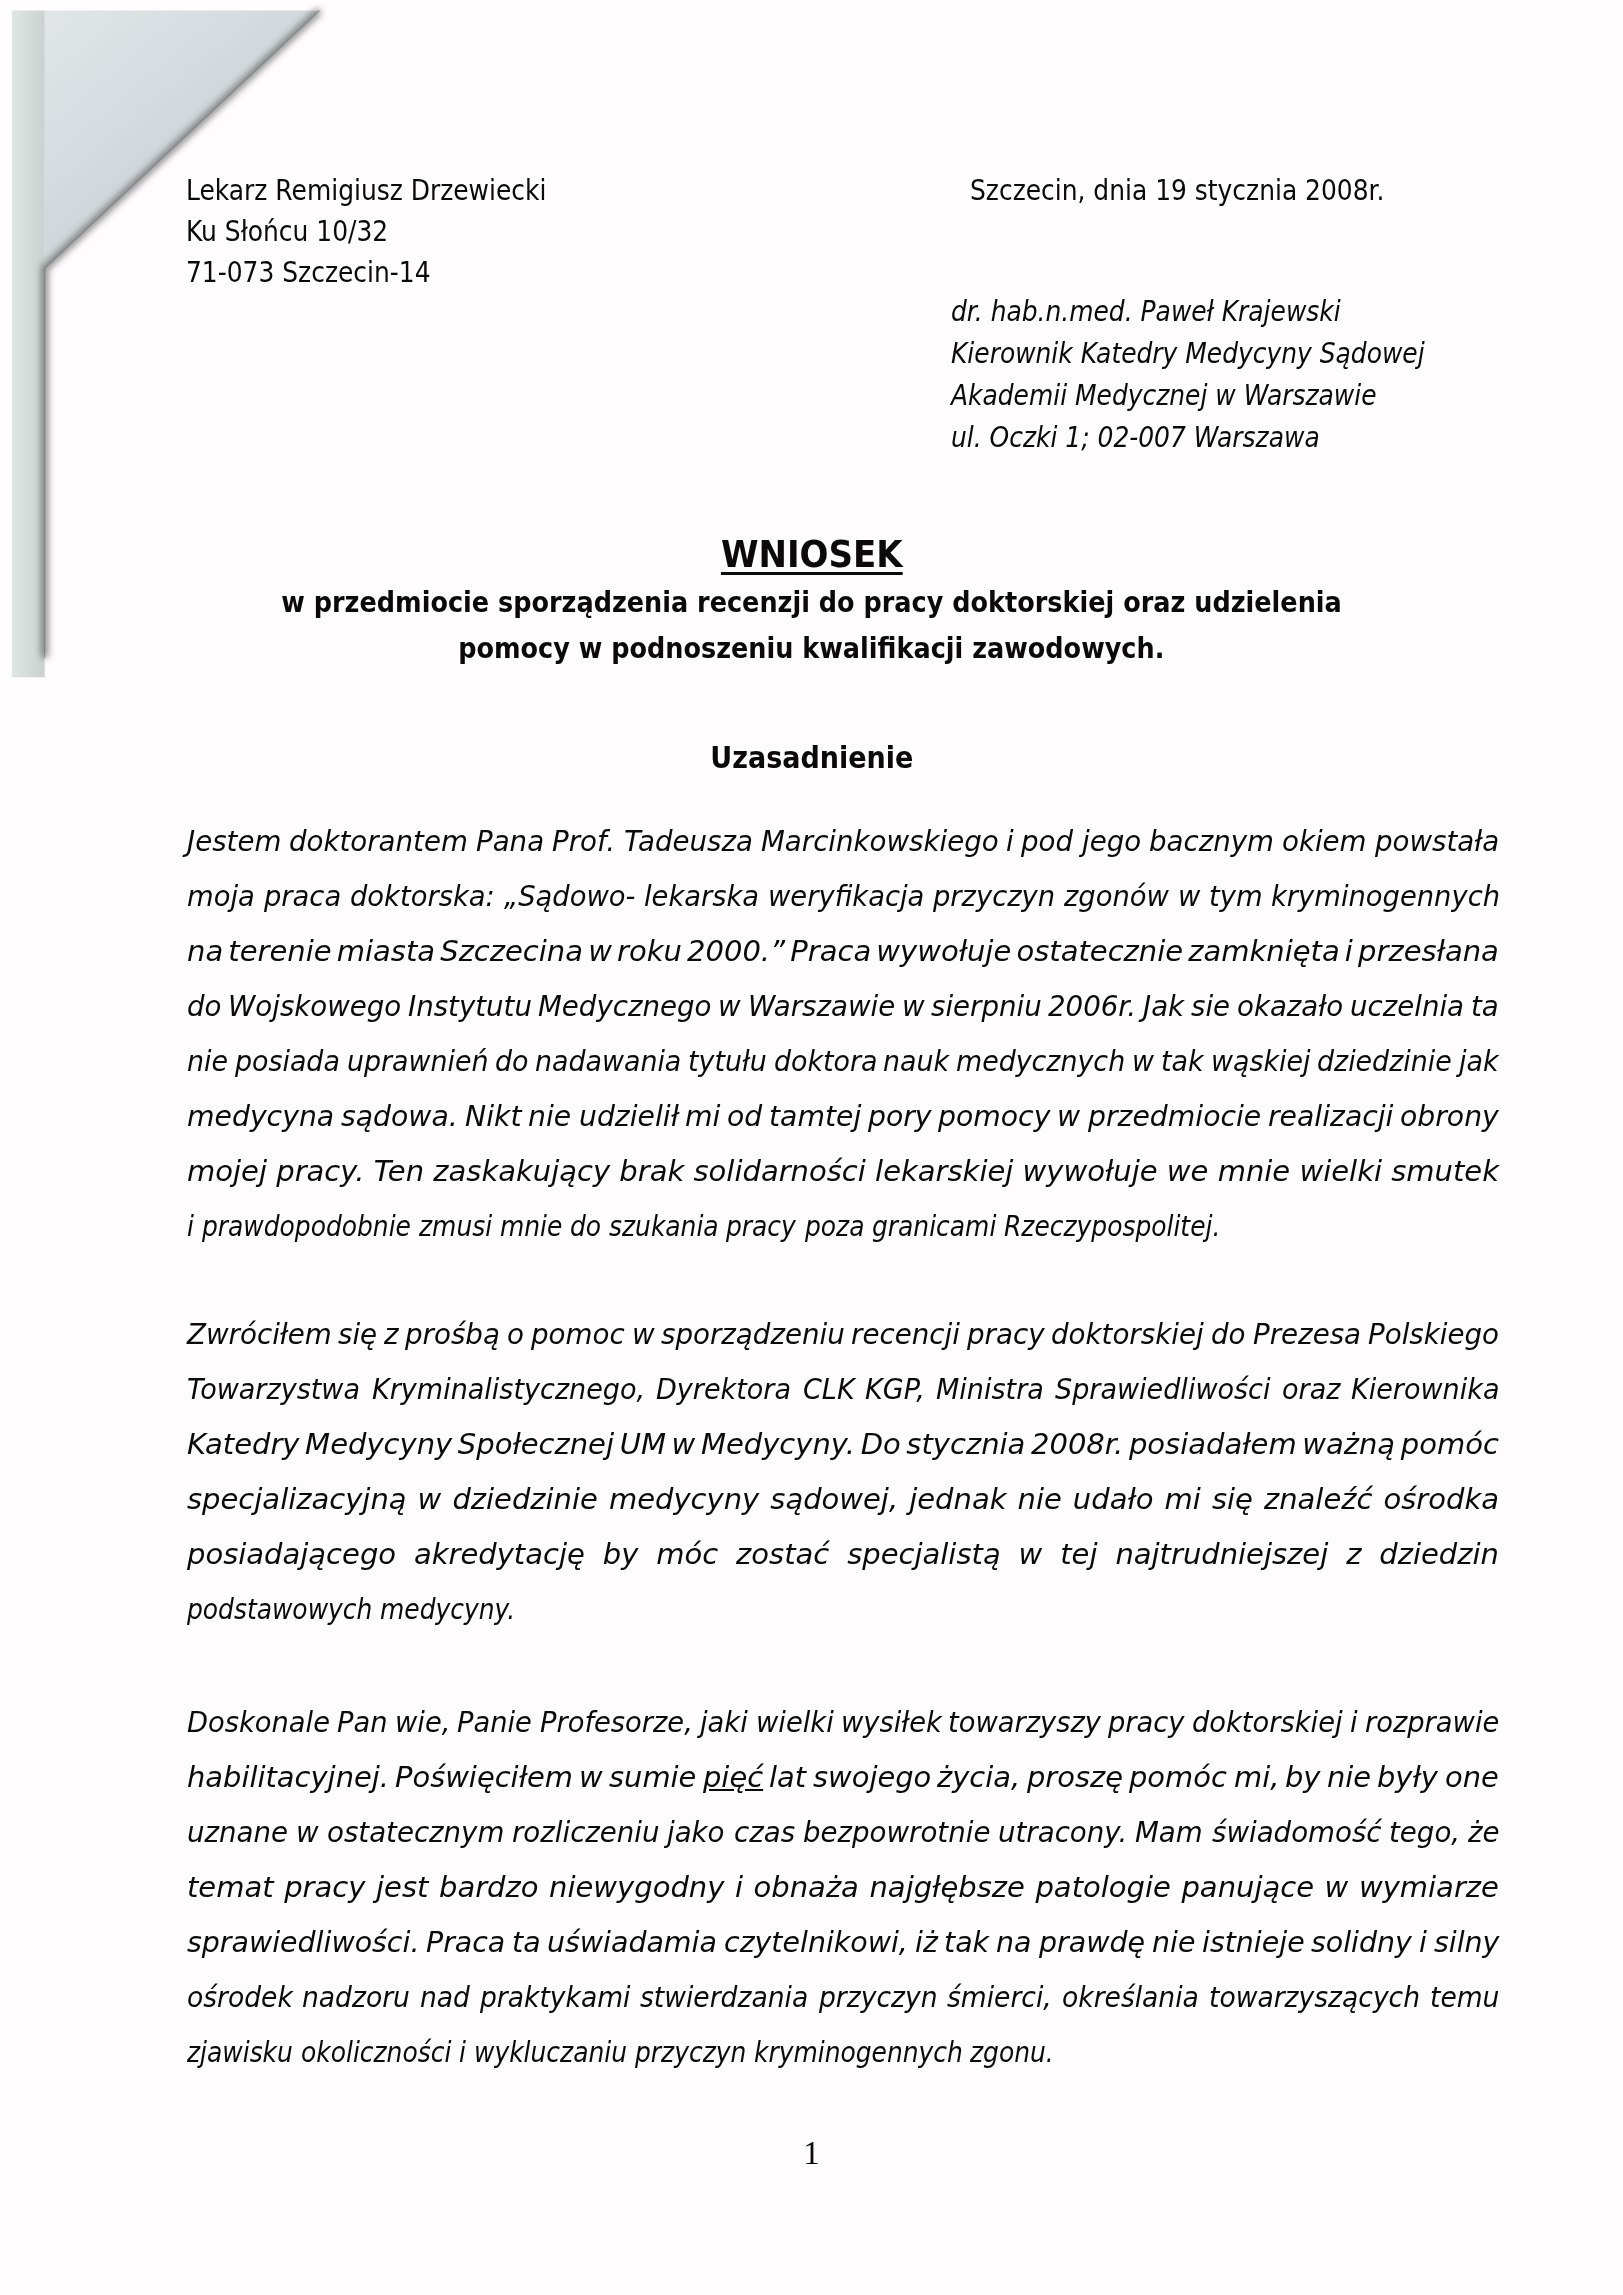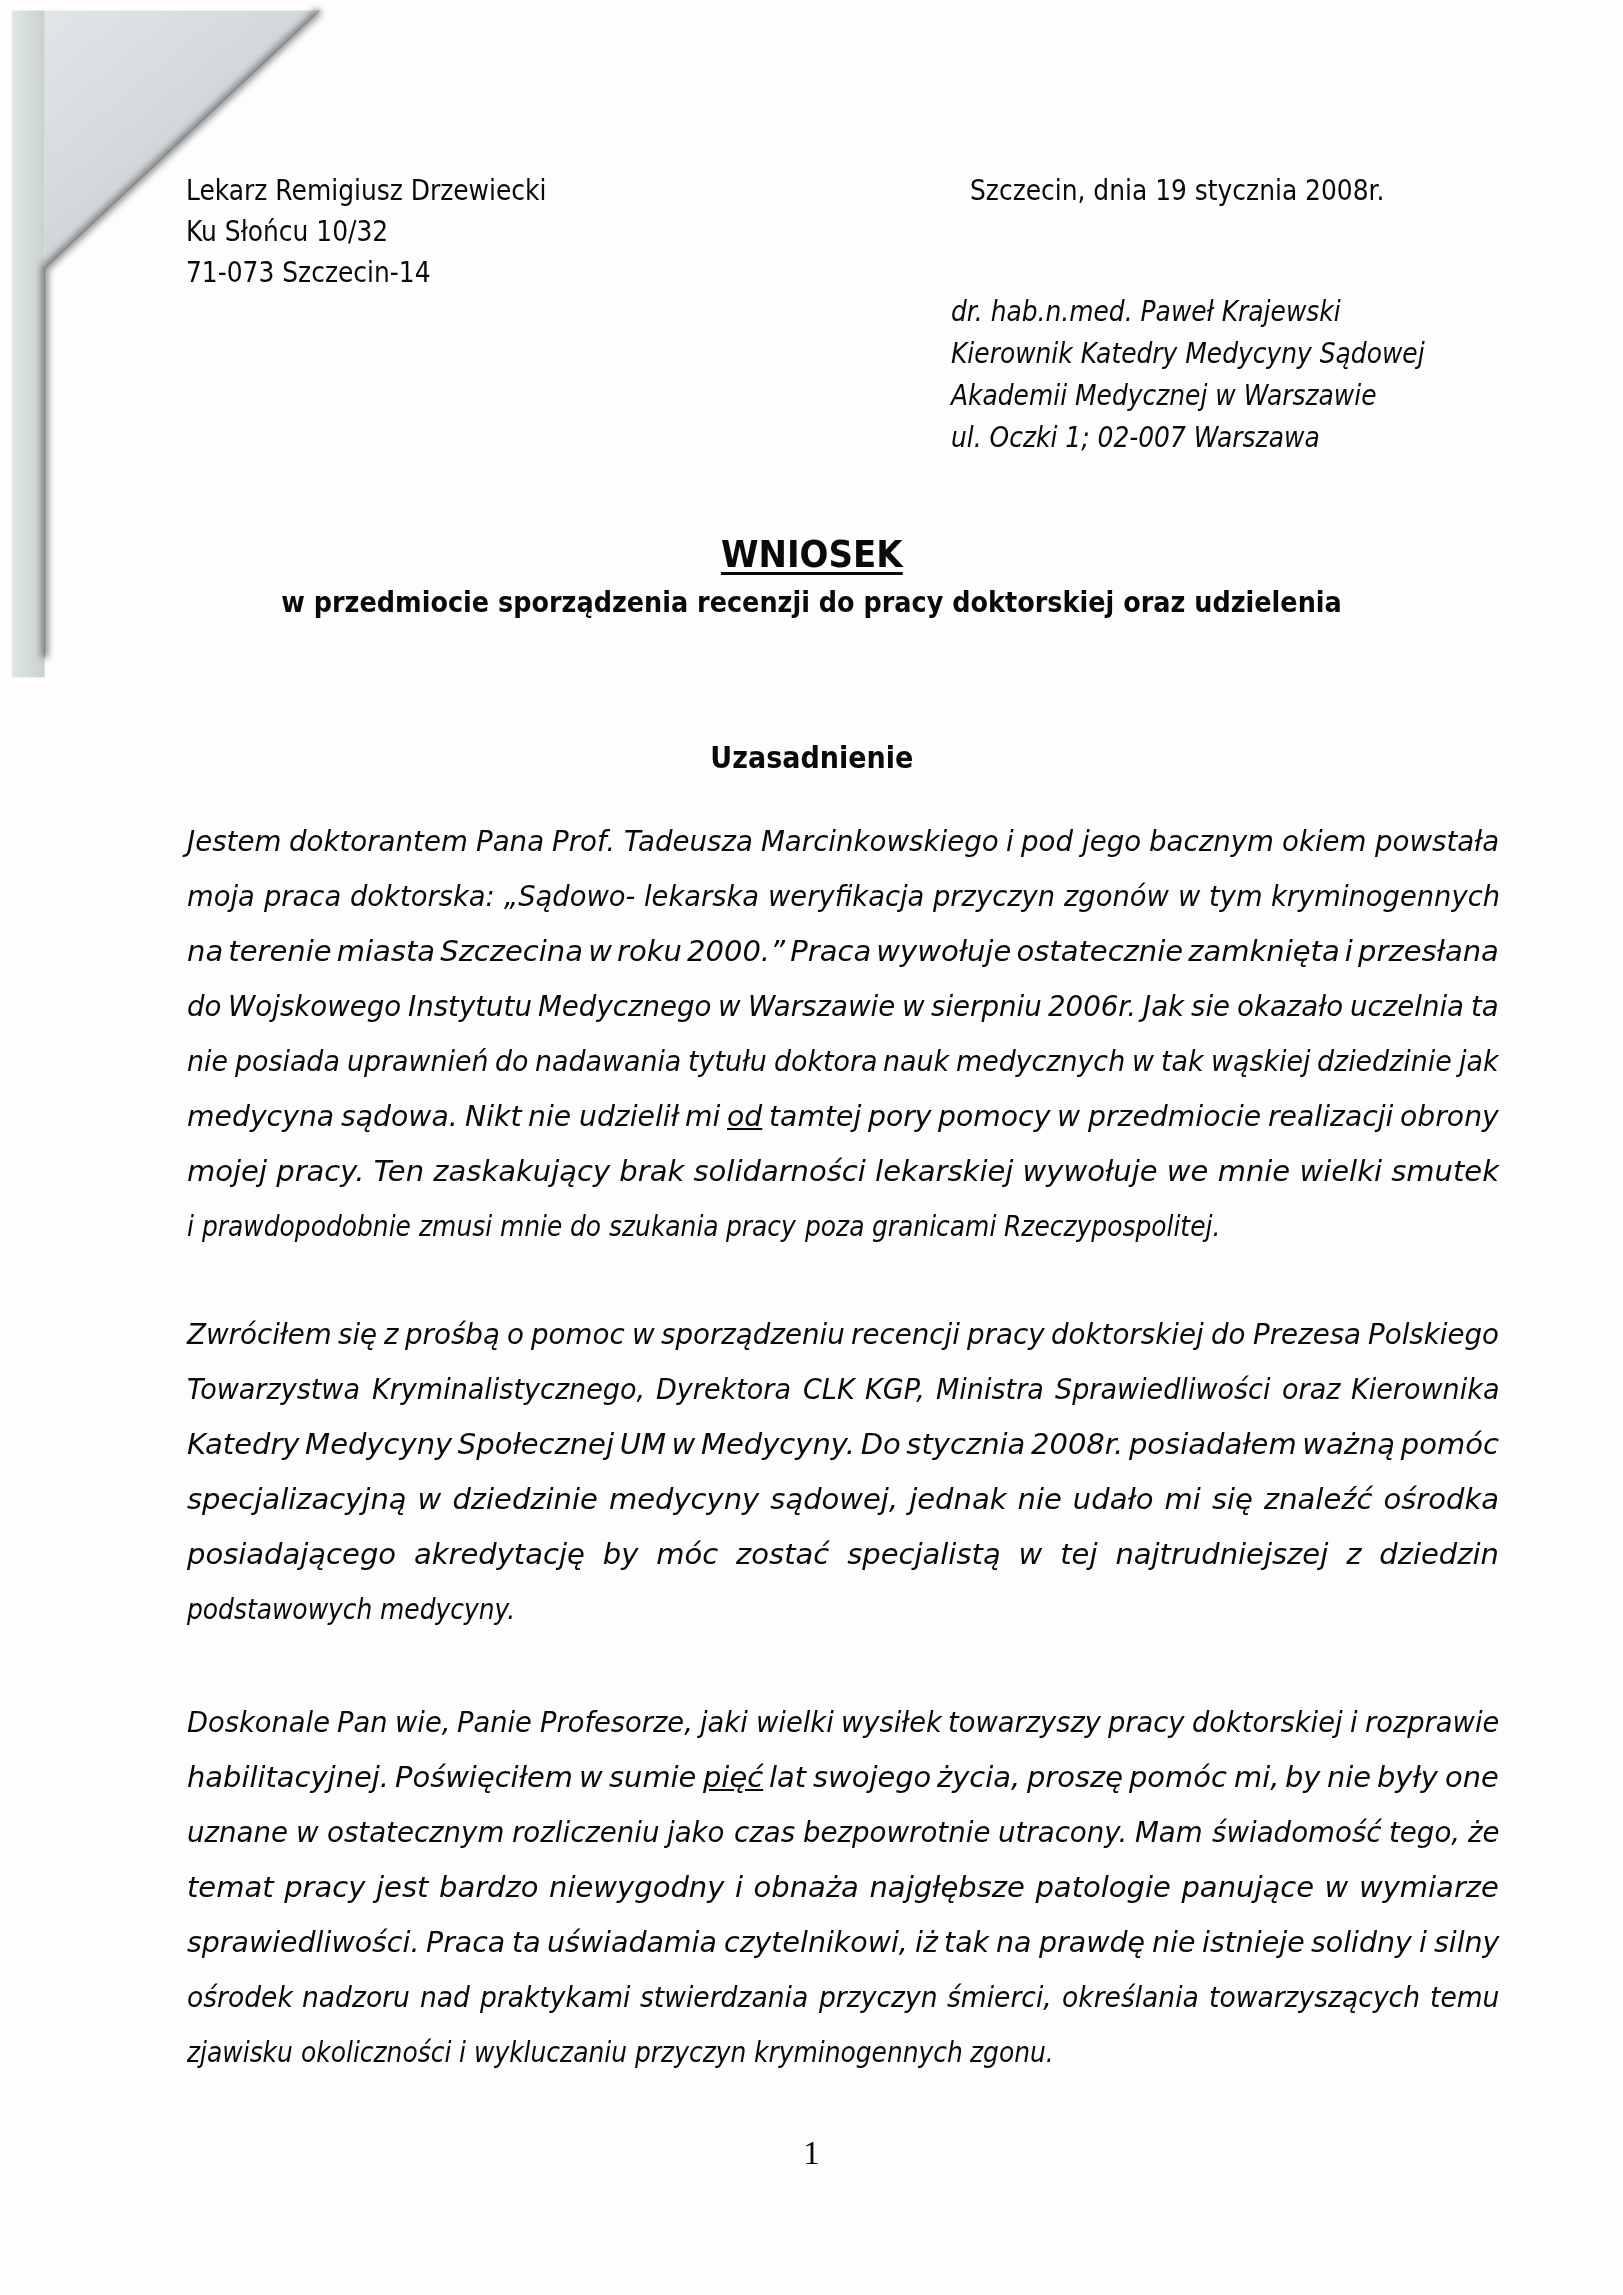--- a/index.html
+++ b/index.html
@@ -72,20 +72,21 @@
   <div>Akademii Medycznej w Warszawie</div>
   <div>ul. Oczki 1; 02-007 Warszawa</div>
 </div>
 
 <div class="abs center title">
   <span>WNIOSEK</span>
 </div>
 
 <div class="abs center subtitle">
   <div><span>w przedmiocie sporządzenia recenzji do pracy doktorskiej oraz udzielenia</span></div>
+  <div><span>pomocy w podnoszeniu kwalifikacji zawodowych.</span></div>
 </div>
 
 <div class="abs center section-heading">
   <span>Uzasadnienie</span>
 </div>
 
 <div class="para p1">
     <div class="line">
       <span class="w" style="transform: scaleX(0.953405); transform-origin: left center; width: 94px;">Jestem</span>
       <span class="w" style="transform: scaleX(0.953405); transform-origin: left center; width: 179px;">doktorantem</span>
@@ -160,21 +161,21 @@
       <span class="w" style="transform: scaleX(0.925825); transform-origin: left center; width: 135px;">dziedzinie</span>
       <span class="w" style="transform: scaleX(0.925825); transform-origin: left center; width: 40px;">jak</span>
     </div>
     <div class="line">
       <span class="w" style="transform: scaleX(0.974937); transform-origin: left center; width: 147px;">medycyna</span>
       <span class="w" style="transform: scaleX(0.974937); transform-origin: left center; width: 117px;">sądowa.</span>
       <span class="w" style="transform: scaleX(0.974937); transform-origin: left center; width: 56px;">Nikt</span>
       <span class="w" style="transform: scaleX(0.974937); transform-origin: left center; width: 43px;">nie</span>
       <span class="w" style="transform: scaleX(0.974937); transform-origin: left center; width: 99px;">udzielił</span>
       <span class="w" style="transform: scaleX(0.974937); transform-origin: left center; width: 35px;">mi</span>
-      <span class="w" style="transform: scaleX(0.974937); transform-origin: left center; width: 35px; text-decoration: underline;">od</span>
+      <span class="w" style="transform: scaleX(0.974937); transform-origin: left center; width: 35px;">od</span>
       <span class="w" style="transform: scaleX(0.974937); transform-origin: left center; width: 92px;">tamtej</span>
       <span class="w" style="transform: scaleX(0.974937); transform-origin: left center; width: 63px;">pory</span>
       <span class="w" style="transform: scaleX(0.974937); transform-origin: left center; width: 112px;">pomocy</span>
       <span class="w" style="transform: scaleX(0.974937); transform-origin: left center; width: 23px;">w</span>
       <span class="w" style="transform: scaleX(0.974937); transform-origin: left center; width: 173px;">przedmiocie</span>
       <span class="w" style="transform: scaleX(0.974937); transform-origin: left center; width: 125px;">realizacji</span>
       <span class="w" style="transform: scaleX(0.974937); transform-origin: left center; width: 99px;">obrony</span>
     </div>
     <div class="line">
       <span class="w">mojej</span>

